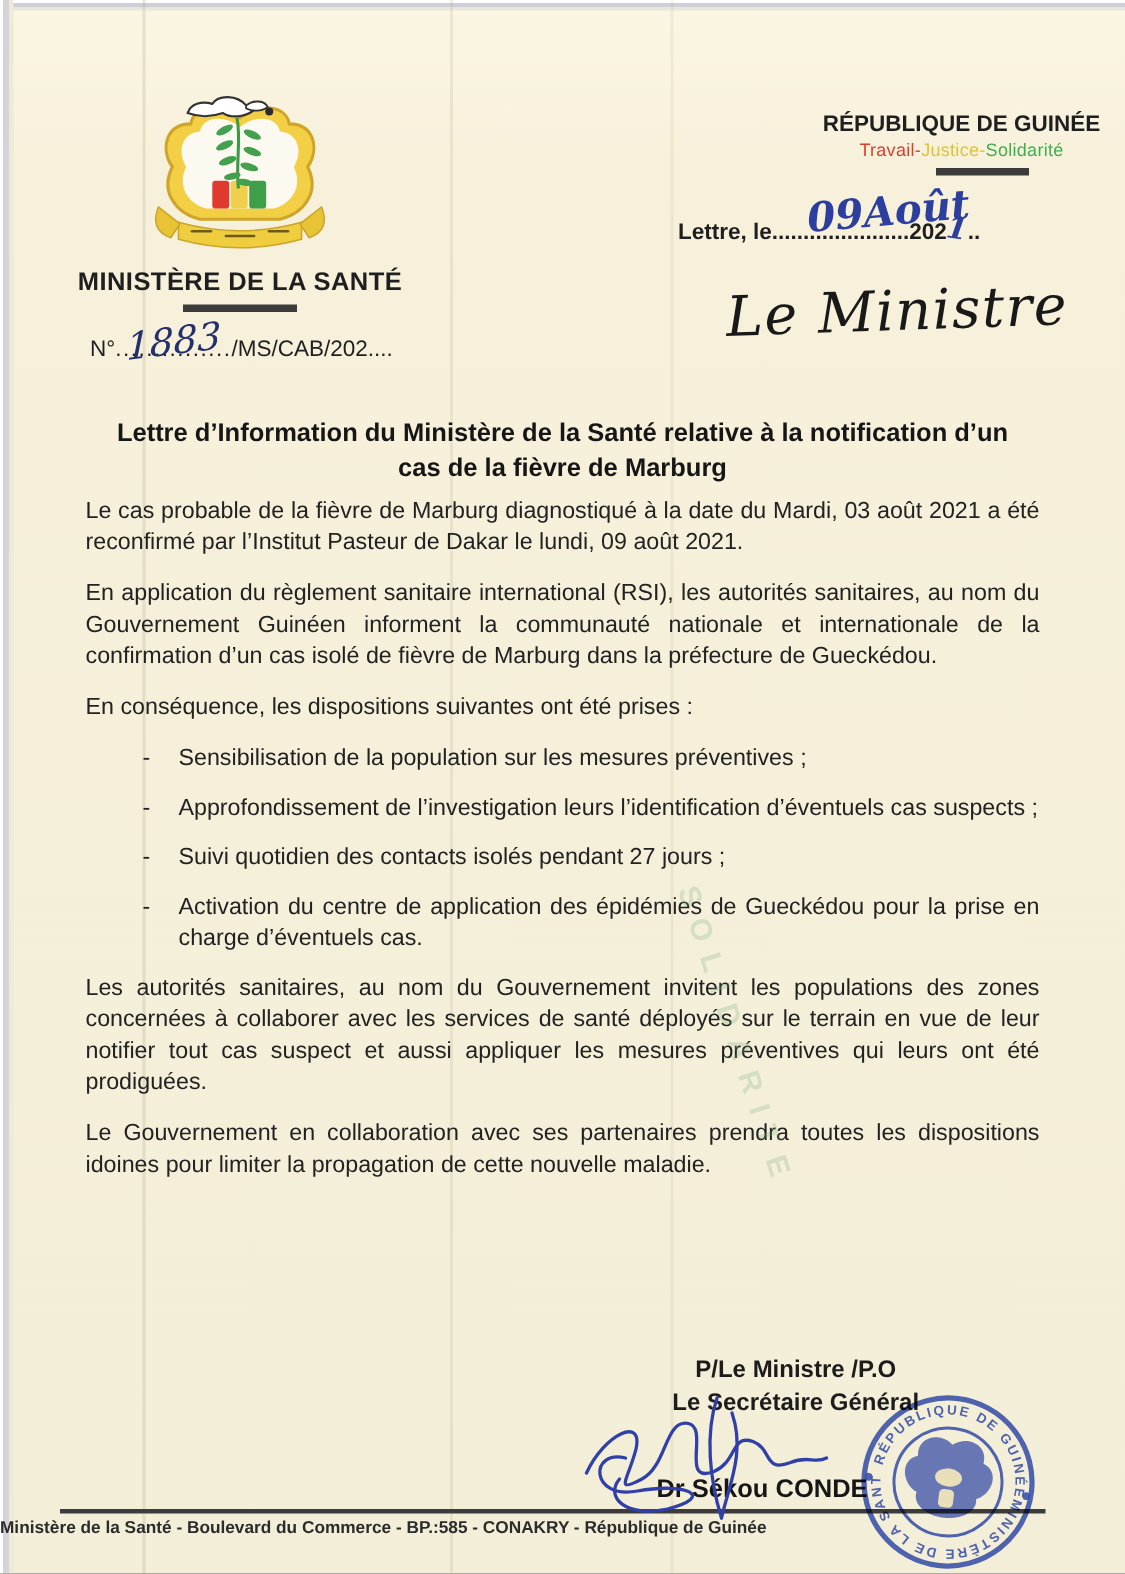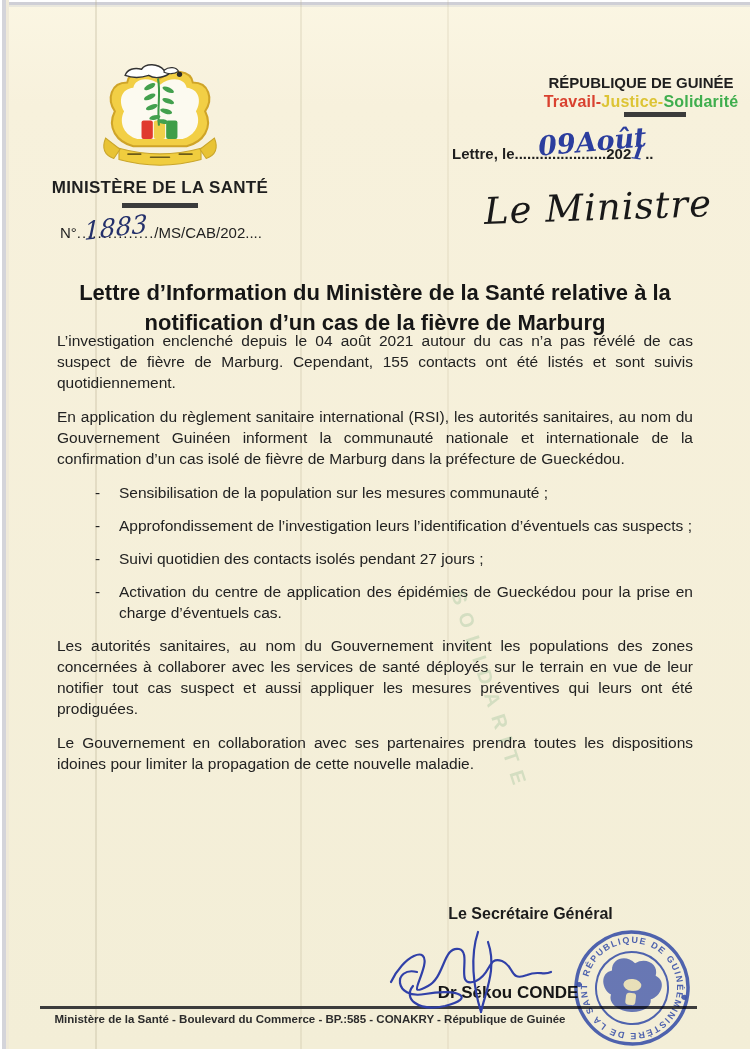--- a/index.html
+++ b/index.html
@@ -25,37 +25,37 @@
 
   .ref-line{position:absolute;left:60px;top:224px;font-weight:normal;font-size:15px;color:#1f1f1f;white-space:nowrap;}
   .ref-line .dots{letter-spacing:1px;}
   .hand{font-family:"DejaVu Serif",serif;font-style:italic;}
   .ref-hand{position:absolute;left:24px;top:-11px;font-size:25px;color:#24306b;
     transform:rotate(-7deg) skewX(-8deg);display:inline-block;}
 
   .republic{position:absolute;left:535px;top:74px;width:212px;text-align:center;
     font-weight:bold;font-size:15px;color:#1f1f1f;}
   .motto{position:absolute;left:535px;top:93px;width:212px;text-align:center;
-    font-weight:bold;font-size:16px;letter-spacing:.2px;}
+    font-weight:normal;font-size:12px;letter-spacing:.2px;}
   .motto .red{color:#d9412f;}
   .motto .yellow{color:#ddc435;}
   .motto .green{color:#3fae4e;}
   .motto-underline{position:absolute;left:624px;top:112px;width:62px;height:5px;background:#3b3b3b;}
 
   .date-line{position:absolute;left:452px;top:140px;font-weight:bold;font-size:15px;color:#1f1f1f;white-space:nowrap;}
   .date-hand{position:absolute;left:86px;top:-14px;font-size:27px;color:#2c3e9e;
     transform:rotate(-5deg);display:inline-block;}
   .year-hand{font-size:20px;color:#2c3e9e;display:inline-block;transform:rotate(8deg);}
 
   .minister-script{position:absolute;left:478px;top:186px;width:240px;text-align:center;
     font-family:"DejaVu Serif",serif;font-style:italic;font-size:37px;color:#191919;
     transform:rotate(-2deg);letter-spacing:1px;}
 
   .title{position:absolute;left:65px;top:278px;width:620px;text-align:center;
-    font-weight:bold;font-size:22px;line-height:1.35;color:#161616;}
+    font-weight:bold;font-size:17px;line-height:1.35;color:#161616;}
 
   .body{position:absolute;left:57px;top:330px;width:636px;font-size:15.5px;line-height:21px;
     color:#222;}
   .body p{margin:0 0 13px 0;text-align:justify;}
   .bullet{display:flex;margin:0 0 12px 38px;}
   .bullet .dash{width:24px;flex:none;}
   .bullet p{flex:1;margin:0;}
 
   .watermark{position:absolute;left:468px;top:588px;font-weight:bold;font-size:20px;
     letter-spacing:9px;color:rgba(115,170,125,.25);transform:rotate(72deg);transform-origin:left top;
@@ -63,21 +63,21 @@
 
   .sig-block{position:absolute;left:398px;top:903px;width:265px;text-align:center;
     font-weight:bold;font-size:16px;line-height:22px;color:#1c1c1c;z-index:2;}
   .sig-name{position:absolute;left:388px;top:983px;width:240px;text-align:center;
     font-weight:bold;font-size:17px;color:#161616;z-index:2;}
   .sig-scrawl{position:absolute;left:383px;top:928px;width:190px;height:88px;z-index:3;}
   .stamp{position:absolute;left:550px;top:927px;width:164px;height:122px;z-index:4;
     transform:rotate(7deg);mix-blend-mode:multiply;opacity:.92;}
 
   .footer-line{position:absolute;left:40px;top:1006px;width:657px;height:3px;background:#3c3c3c;}
-  .footer-text{position:absolute;left:0;top:1013px;width:620px;text-align:center;
+  .footer-text{position:absolute;left:0;top:1013px;width:620px;
     font-weight:bold;font-size:11.5px;color:#2c2c2c;}
 </style>
 </head>
 <body>
 
 <div class="paper">
   <div class="edge-top"></div>
   <div class="edge-left"></div>
   <div class="fold fold1"></div>
   <div class="fold fold2"></div>
@@ -137,26 +137,27 @@
   <div class="date-line">
     <span>Lettre, le</span><span>......................</span><span>202</span><span class="hand year-hand">1</span><span>..</span>
     <span class="hand date-hand">09Août</span>
   </div>
 
   <div class="minister-script">Le Ministre</div>
 
   <div class="title">Lettre d’Information du Ministère de la Santé relative à la notification d’un cas de la fièvre de Marburg</div>
 
   <div class="body">
-    <p>L’investigation enclenché depuis le 04 août 2021 autour du cas n’a pas révélé de cas suspect de fièvre de Marburg. Cependant, 155 contacts ont été listés et sont suivis quotidiennement.</p>
+    <p>Le cas probable de la fièvre de Marburg diagnostiqué à la date du Mardi, 03 août 2021 a été reconfirmé par l’Institut Pasteur de Dakar le lundi, 09 août 2021.</p>
     <p>En application du règlement sanitaire international (RSI), les autorités sanitaires, au nom du Gouvernement Guinéen informent la communauté nationale et internationale de la confirmation d’un cas isolé de fièvre de Marburg dans la préfecture de Gueckédou.</p>
-
-    <div class="bullet">
-      <span class="dash">-</span>
-      <p>Sensibilisation de la population sur les mesures communauté ;</p>
+    <p>En conséquence, les dispositions suivantes ont été prises :</p>
+
+    <div class="bullet">
+      <span class="dash">-</span>
+      <p>Sensibilisation de la population sur les mesures préventives ;</p>
     </div>
     <div class="bullet">
       <span class="dash">-</span>
       <p>Approfondissement de l’investigation leurs l’identification d’éventuels cas suspects ;</p>
     </div>
     <div class="bullet">
       <span class="dash">-</span>
       <p>Suivi quotidien des contacts isolés pendant 27 jours ;</p>
     </div>
     <div class="bullet">
@@ -164,20 +165,21 @@
       <p>Activation du centre de application des épidémies de Gueckédou pour la prise en charge d’éventuels cas.</p>
     </div>
 
     <p>Les autorités sanitaires, au nom du Gouvernement invitent les populations des zones concernées à collaborer avec les services de santé déployés sur le terrain en vue de leur notifier tout cas suspect et aussi appliquer les mesures préventives qui leurs ont été prodiguées.</p>
     <p>Le Gouvernement en collaboration avec ses partenaires prendra toutes les dispositions idoines pour limiter la propagation de cette nouvelle maladie.</p>
   </div>
 
   <div class="watermark">SOLIDARITE</div>
 
   <div class="sig-block">
+    <div>P/Le Ministre /P.O</div>
     <div>Le Secrétaire Général</div>
   </div>
 
   <svg class="sig-scrawl" viewBox="0 0 190 88">
     <g fill="none" stroke="#3040a8" stroke-width="2.2" stroke-linecap="round">
       <path d="M8,54 C20,28 46,16 41,38 C36,58 26,68 45,58 C62,49 60,18 76,21 C90,24 70,62 93,53 C109,46 104,28 119,33 C132,38 126,54 144,47 C156,42 160,48 168,44"></path>
       <path d="M95,4 C87,28 90,58 98,84"></path>
       <path d="M98,84 C103,62 114,40 105,14"></path>
       <path d="M34,44 C10,38 10,72 42,66 C76,60 94,70 62,78 C34,84 20,70 30,58"></path>
     </g>

